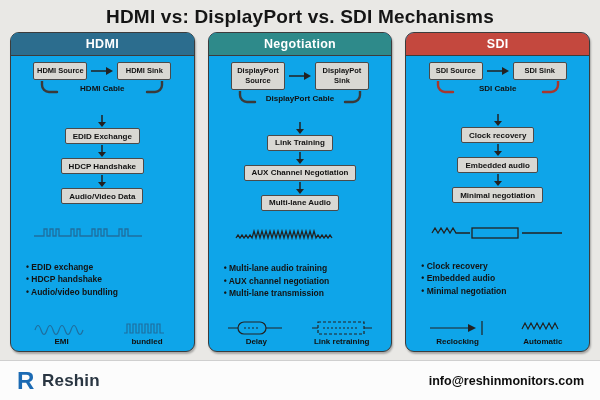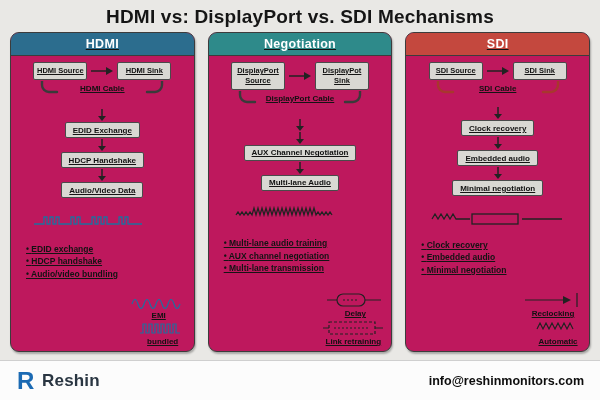--- a/index.html
+++ b/index.html
@@ -18,28 +18,27 @@
     font-weight:800;
     padding:6px 0 4px;
     letter-spacing:.2px;
     color:#151515;
   }
 
   .panels { flex:1; display:flex; gap:13px; padding:0 10px 8px; }
 
   .panel {
     flex:1;
-    background:#be185d;
+    background:#0ea5e9;
     border:1.5px solid #3c3c3c;
     border-radius:9px;
     display:flex;
     flex-direction:column;
     overflow:hidden;
     box-shadow:1px 2px 2px rgba(0,0,0,.28);
-    text-decoration:underline;
   }
   .panel-header {
     color:#fff;
     font-weight:700;
     font-size:12.5px;
     text-align:center;
     padding:4px 0;
     border-bottom:1.5px solid #3c3c3c;
     letter-spacing:.3px;
   }
@@ -103,21 +102,21 @@
 
   .bullets { list-style:none; width:100%; padding-left:9px; }
   .bullet {
     font-size:8.5px;
     font-weight:700;
     margin:2.5px 0;
     color:#131313;
   }
   .bullet::before { content:"•  "; }
 
-  .bottom-row { display:flex; width:100%; justify-content:space-around; align-items:flex-end;flex-direction:column; }
+  .bottom-row { display:flex; width:100%; justify-content:space-around; align-items:flex-end; }
   .captioned { display:flex; flex-direction:column; align-items:center; }
   .mini path, .mini rect, .mini line { fill:none; stroke:#222; stroke-width:1.2; }
   .mini polygon { fill:#222; stroke:none; }
   .hdmi .mini path { stroke:#1f6f9f; }
   .caption { font-size:8px; font-weight:700; margin-top:1px; color:#111; }
 
   .footer {
     height:40px;
     background:#fcfcfc;
     border-top:1px solid #cfcfcf;
@@ -224,20 +223,21 @@
             <svg class="hook" width="22" height="14" viewBox="0 0 22 14">
                 <path d="M17 0 v4 a7 7 0 0 1 -7 7 h-8"></path>
               </svg>
           </div>
         </div>
         <div class="flow">
           <svg class="arrow-down" width="10" height="12" viewBox="0 0 10 12">
               <line x1="5" y1="0" x2="5" y2="7"></line>
               <polygon points="1,7 9,7 5,12"></polygon>
             </svg>
+          <div class="step">Link Training</div>
           <svg class="arrow-down" width="10" height="12" viewBox="0 0 10 12">
               <line x1="5" y1="0" x2="5" y2="7"></line>
               <polygon points="1,7 9,7 5,12"></polygon>
             </svg>
           <div class="step">AUX Channel Negotiation</div>
           <svg class="arrow-down" width="10" height="12" viewBox="0 0 10 12">
               <line x1="5" y1="0" x2="5" y2="7"></line>
               <polygon points="1,7 9,7 5,12"></polygon>
             </svg>
           <div class="step">Multi-lane Audio</div>

